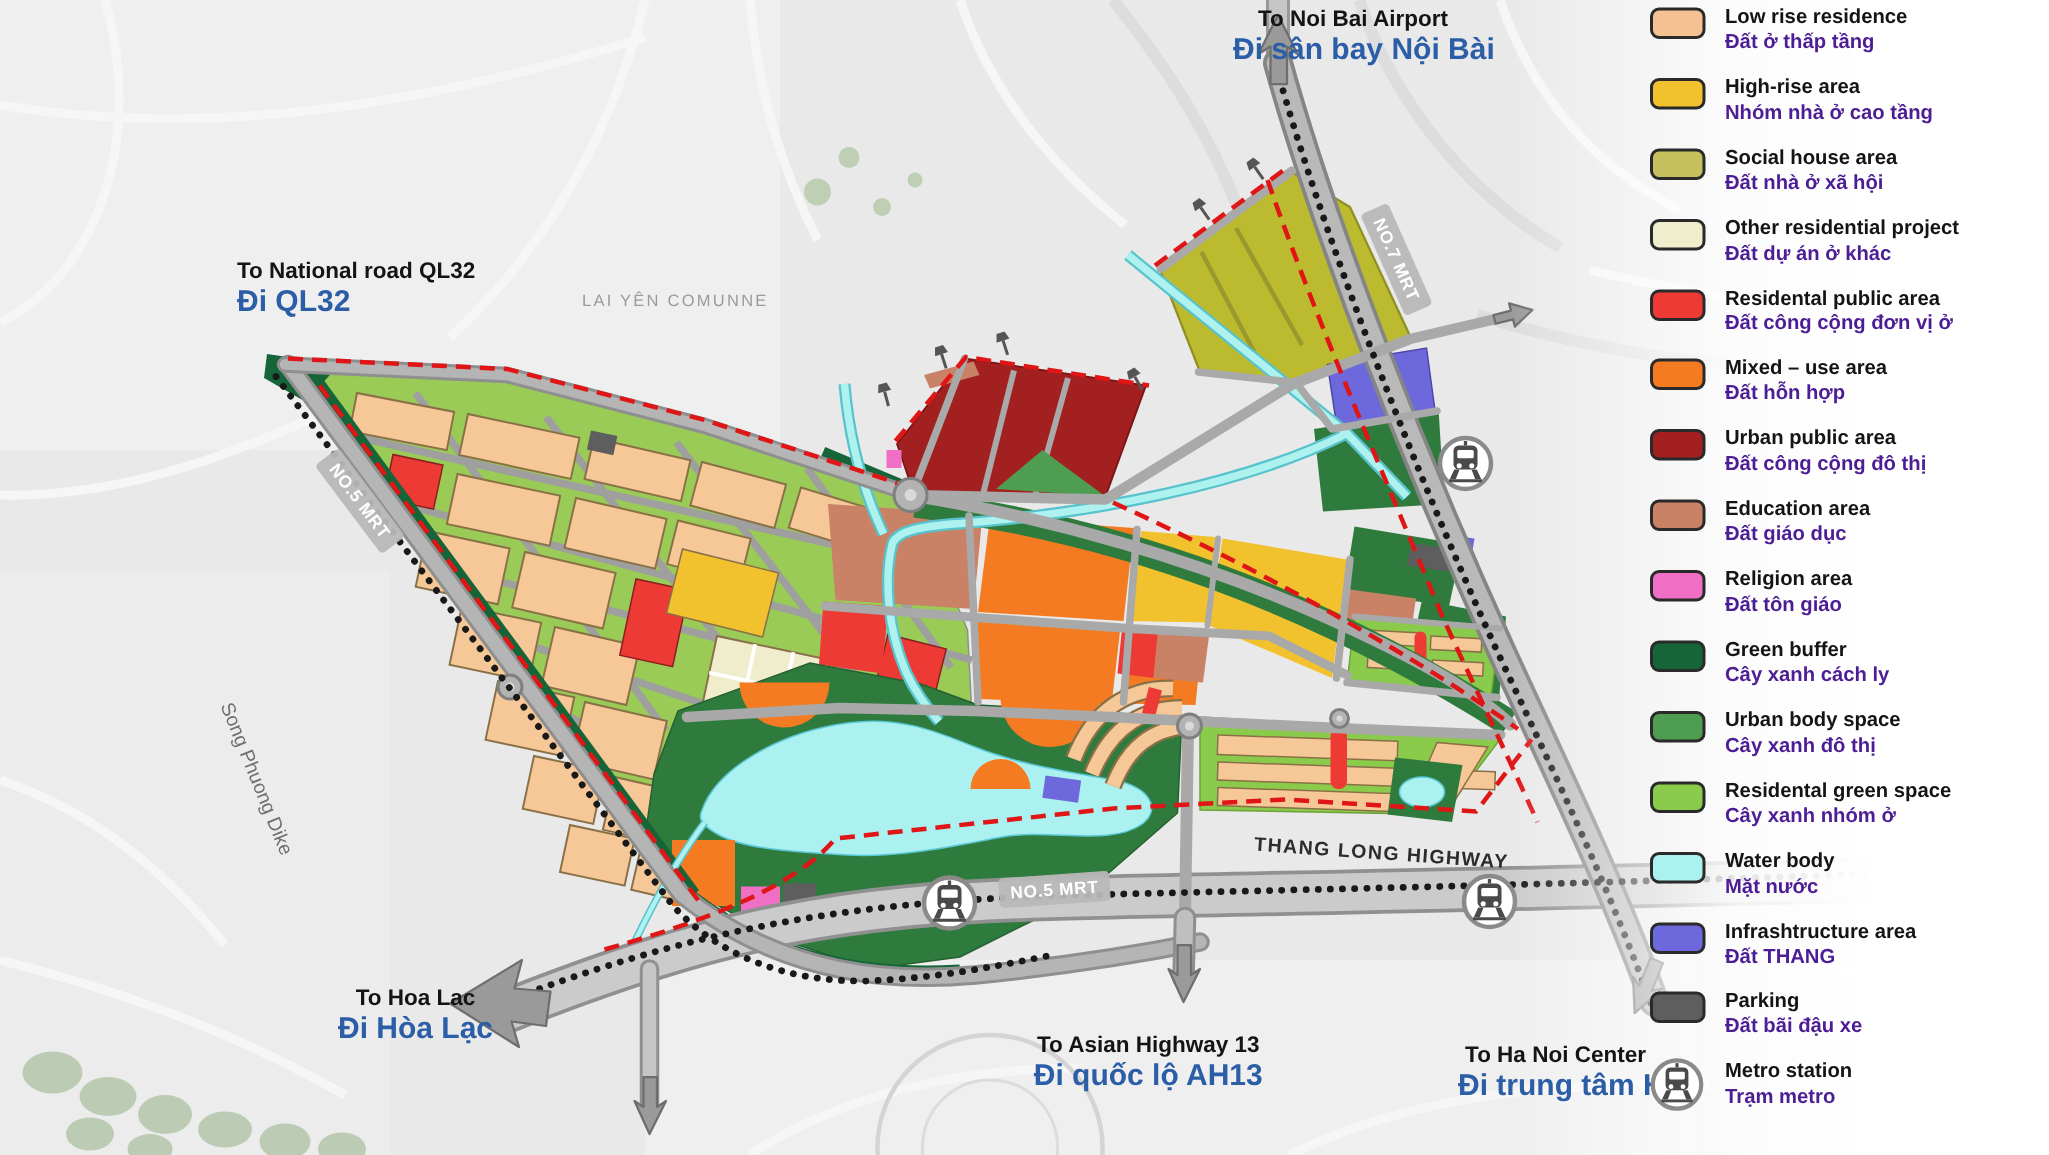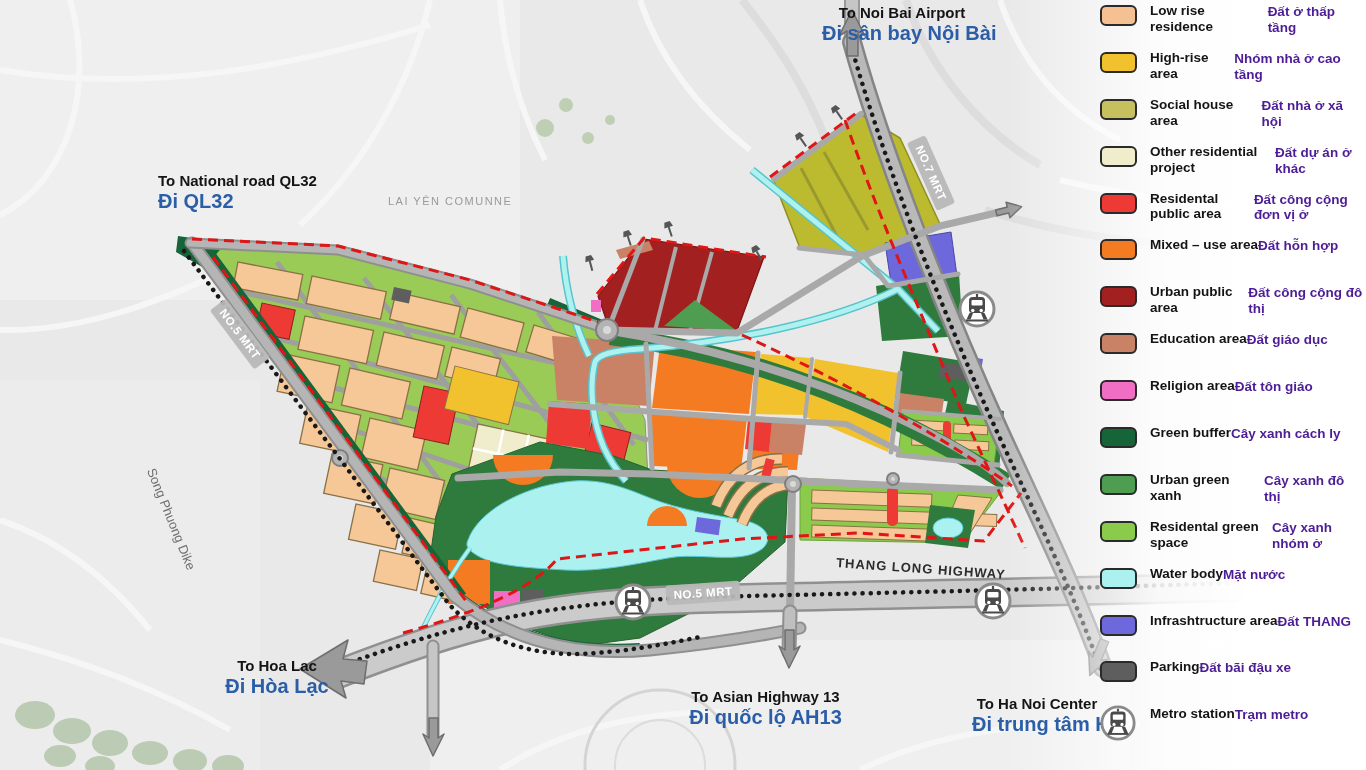--- a/index.html
+++ b/index.html
@@ -11,21 +11,21 @@
   .map-label { position:absolute; z-index:3; line-height:1.18; font-weight:700; white-space:nowrap; }
   .map-label .en { display:block; color:#141414; font-size:15px; }
   .map-label .vi { display:block; color:#2b5ea7; font-size:20px; }
   .label-center { text-align:center; }
   .muted { color:#9a9a9a; font-weight:400; font-size:11px; letter-spacing:1.5px; }
   .dike-label { color:#6e6e6e; font-weight:400; font-size:13px; transform:rotate(68deg); transform-origin:0 0; }
   .hwy-label { color:#2c2c2c; font-weight:700; font-size:13px; letter-spacing:1px; transform:rotate(4deg); }
   .legend { position:absolute; z-index:4; left:1100px; top:3px; width:264px; }
   .legend-row { display:flex; gap:13px; height:46.9px; align-items:flex-start; }
   .swatch { width:37px; height:21px; border:2.5px solid #2a2a2a; border-radius:6px; flex:none; margin-top:2px; }
-  .l-text { display:flex; flex-direction:row; }
+  .l-text { display:flex; flex-direction:column; }
   .l-en { font-size:13.5px; font-weight:700; color:#141414; line-height:1.18; }
   .l-vi { font-size:13.5px; font-weight:700; color:#4c1d95; line-height:1.18; margin-top:1px; }
   .metro-ic { width:38px; height:38px; flex:none; margin-top:-2px; margin-left:-1px; }
 </style>
 </head>
 <body>
 
 <div class="stage">
 
 <svg class="mapsvg" width="1366" height="770" viewBox="0 0 1366 770">
@@ -439,21 +439,21 @@
   <div class="legend-row">
     <span class="swatch" style="background-color: rgb(21, 101, 56);"></span>
     <span class="l-text">
           <span class="l-en">Green buffer</span>
           <span class="l-vi">Cây xanh cách ly</span>
         </span>
   </div>
   <div class="legend-row">
     <span class="swatch" style="background-color: rgb(79, 157, 81);"></span>
     <span class="l-text">
-          <span class="l-en">Urban green xanh</span>
+          <span class="l-en">Urban body space</span>
           <span class="l-vi">Cây xanh đô thị</span>
         </span>
   </div>
   <div class="legend-row">
     <span class="swatch" style="background-color: rgb(139, 203, 75);"></span>
     <span class="l-text">
           <span class="l-en">Residental green space</span>
           <span class="l-vi">Cây xanh nhóm ở</span>
         </span>
   </div>

